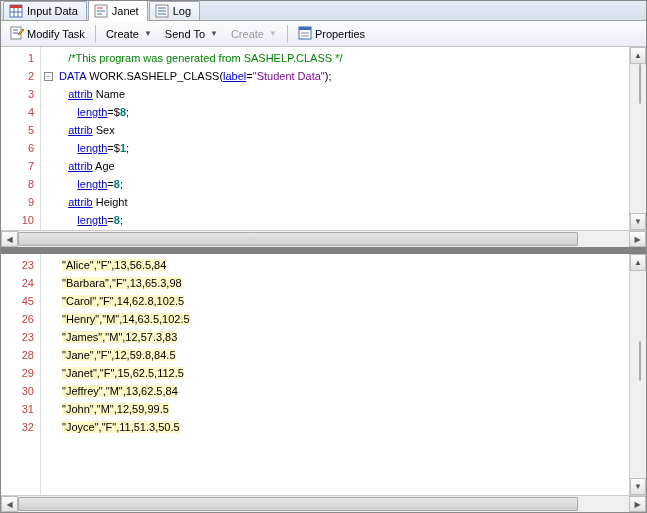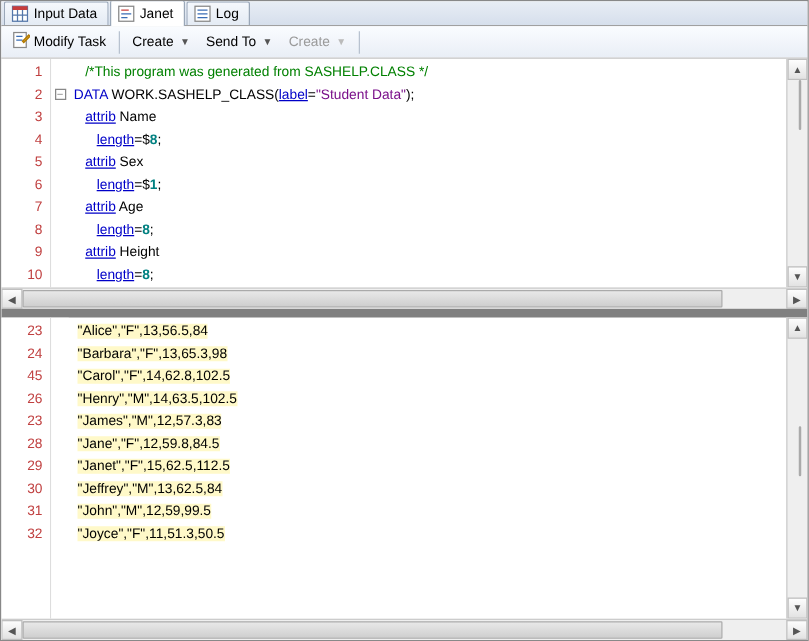--- a/index.html
+++ b/index.html
@@ -175,20 +175,31 @@
   </div>
   <div class="tbtn">
     <span>Send To</span>
     <span class="caret">▼</span>
   </div>
   <div class="tbtn disabled">
     <span>Create</span>
     <span class="caret">▼</span>
   </div>
   <div class="sep"></div>
+  <div class="tbtn">
+    <span>
+      <svg width="14" height="14">
+          <rect x="1" y="1" width="12" height="12" fill="#fff" stroke="#3a6db5"></rect>
+          <rect x="1" y="1" width="12" height="3" fill="#3a6db5"></rect>
+          <line x1="3" y1="7" x2="11" y2="7" stroke="#888"></line>
+          <line x1="3" y1="10" x2="11" y2="10" stroke="#888"></line>
+        </svg>
+    </span>
+    <span>Properties</span>
+  </div>
 </div>
 
 <div class="panes">
 
   <div class="pane-wrap" style="flex:0 0 200px;">
     <div class="pane-row">
       <div class="gutter" id="top-gutter">
           <div>1</div>
           <div>2</div>
           <div>3</div>

